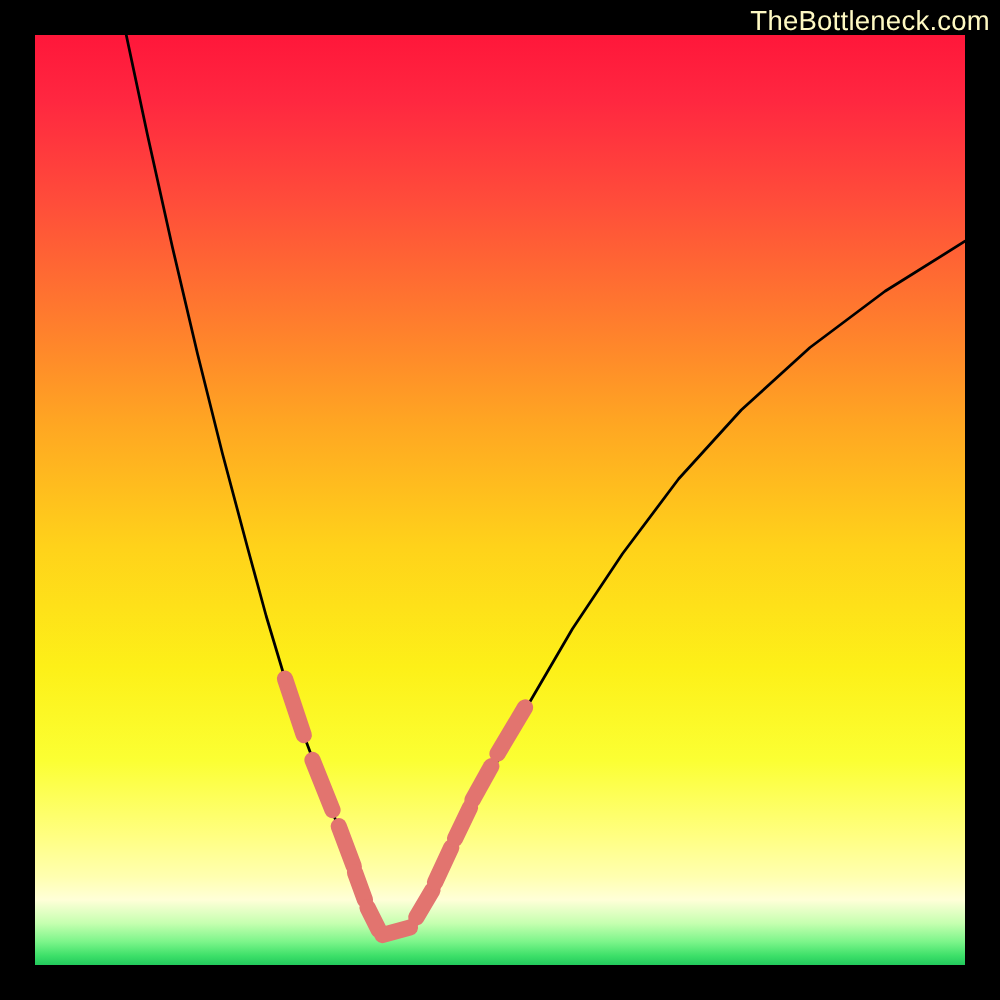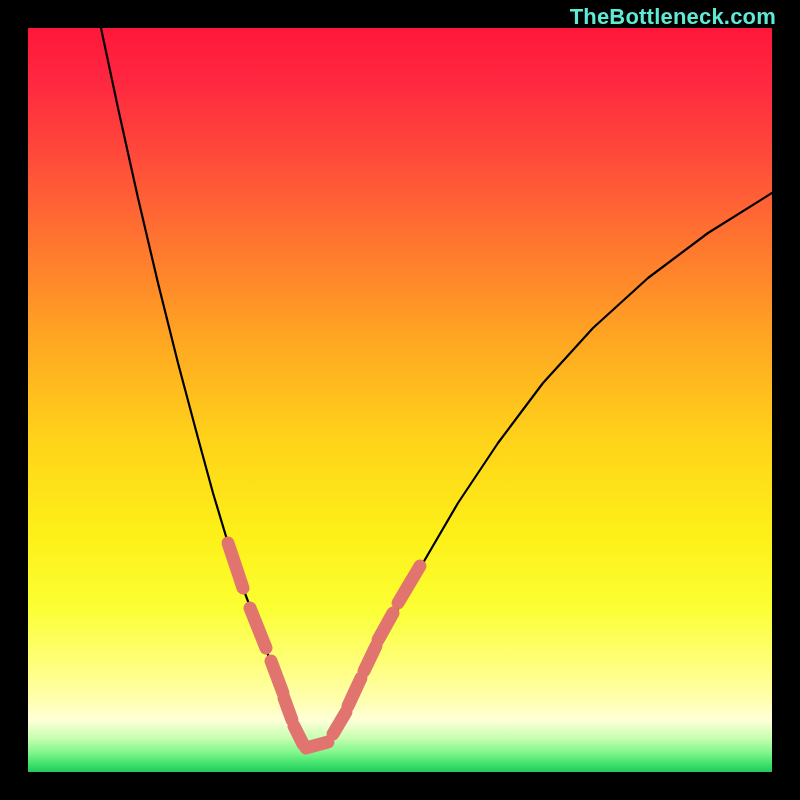--- a/index.html
+++ b/index.html
@@ -14,24 +14,24 @@
     position: absolute;
     left: 0;
     top: 0;
     width: 800px;
     height: 800px;
     background: #000;
   }
   .watermark {
     position: absolute;
     top: 4px;
-    right: 24px;
-    color: #5eead4;
+    right: 8px;
+    color: #fef9c3;
     font-size: 22px;
-    font-weight: 700;
+    font-weight: 400;
     letter-spacing: 0.2px;
     z-index: 10;
   }
   .plot-area {
     position: absolute;
     left: 28px;
     top: 28px;
     width: 744px;
     height: 744px;
     overflow: hidden;

